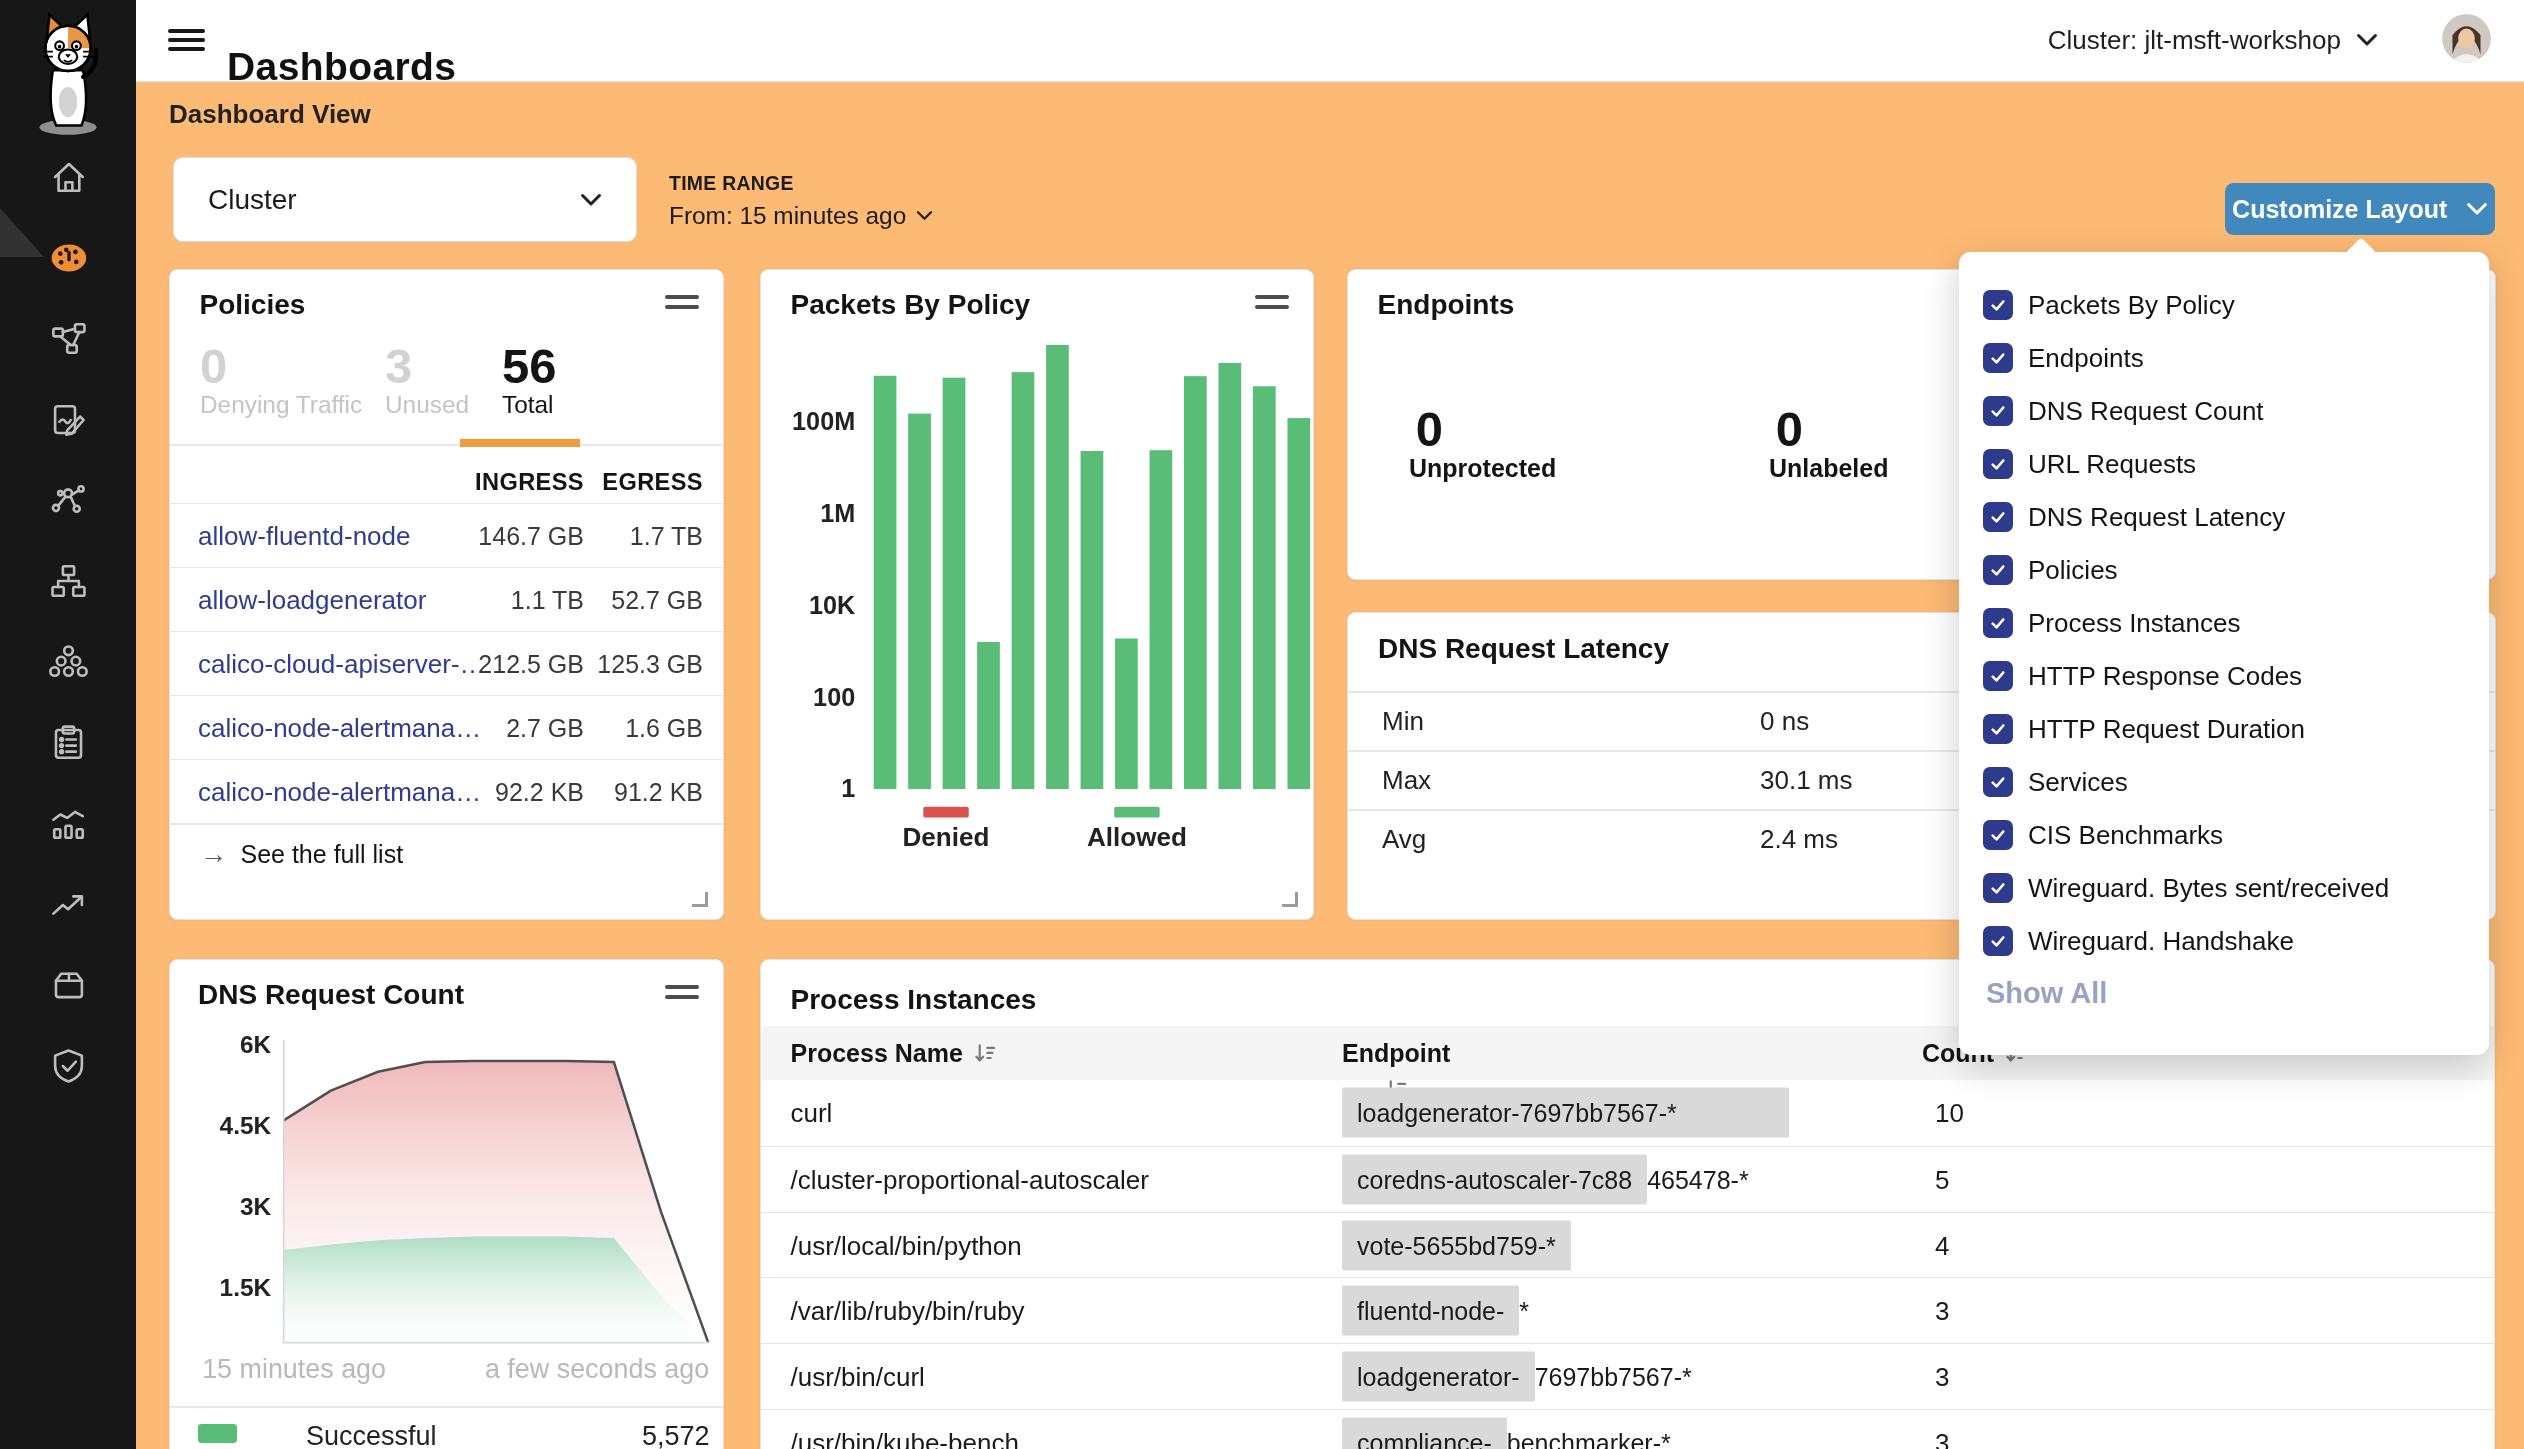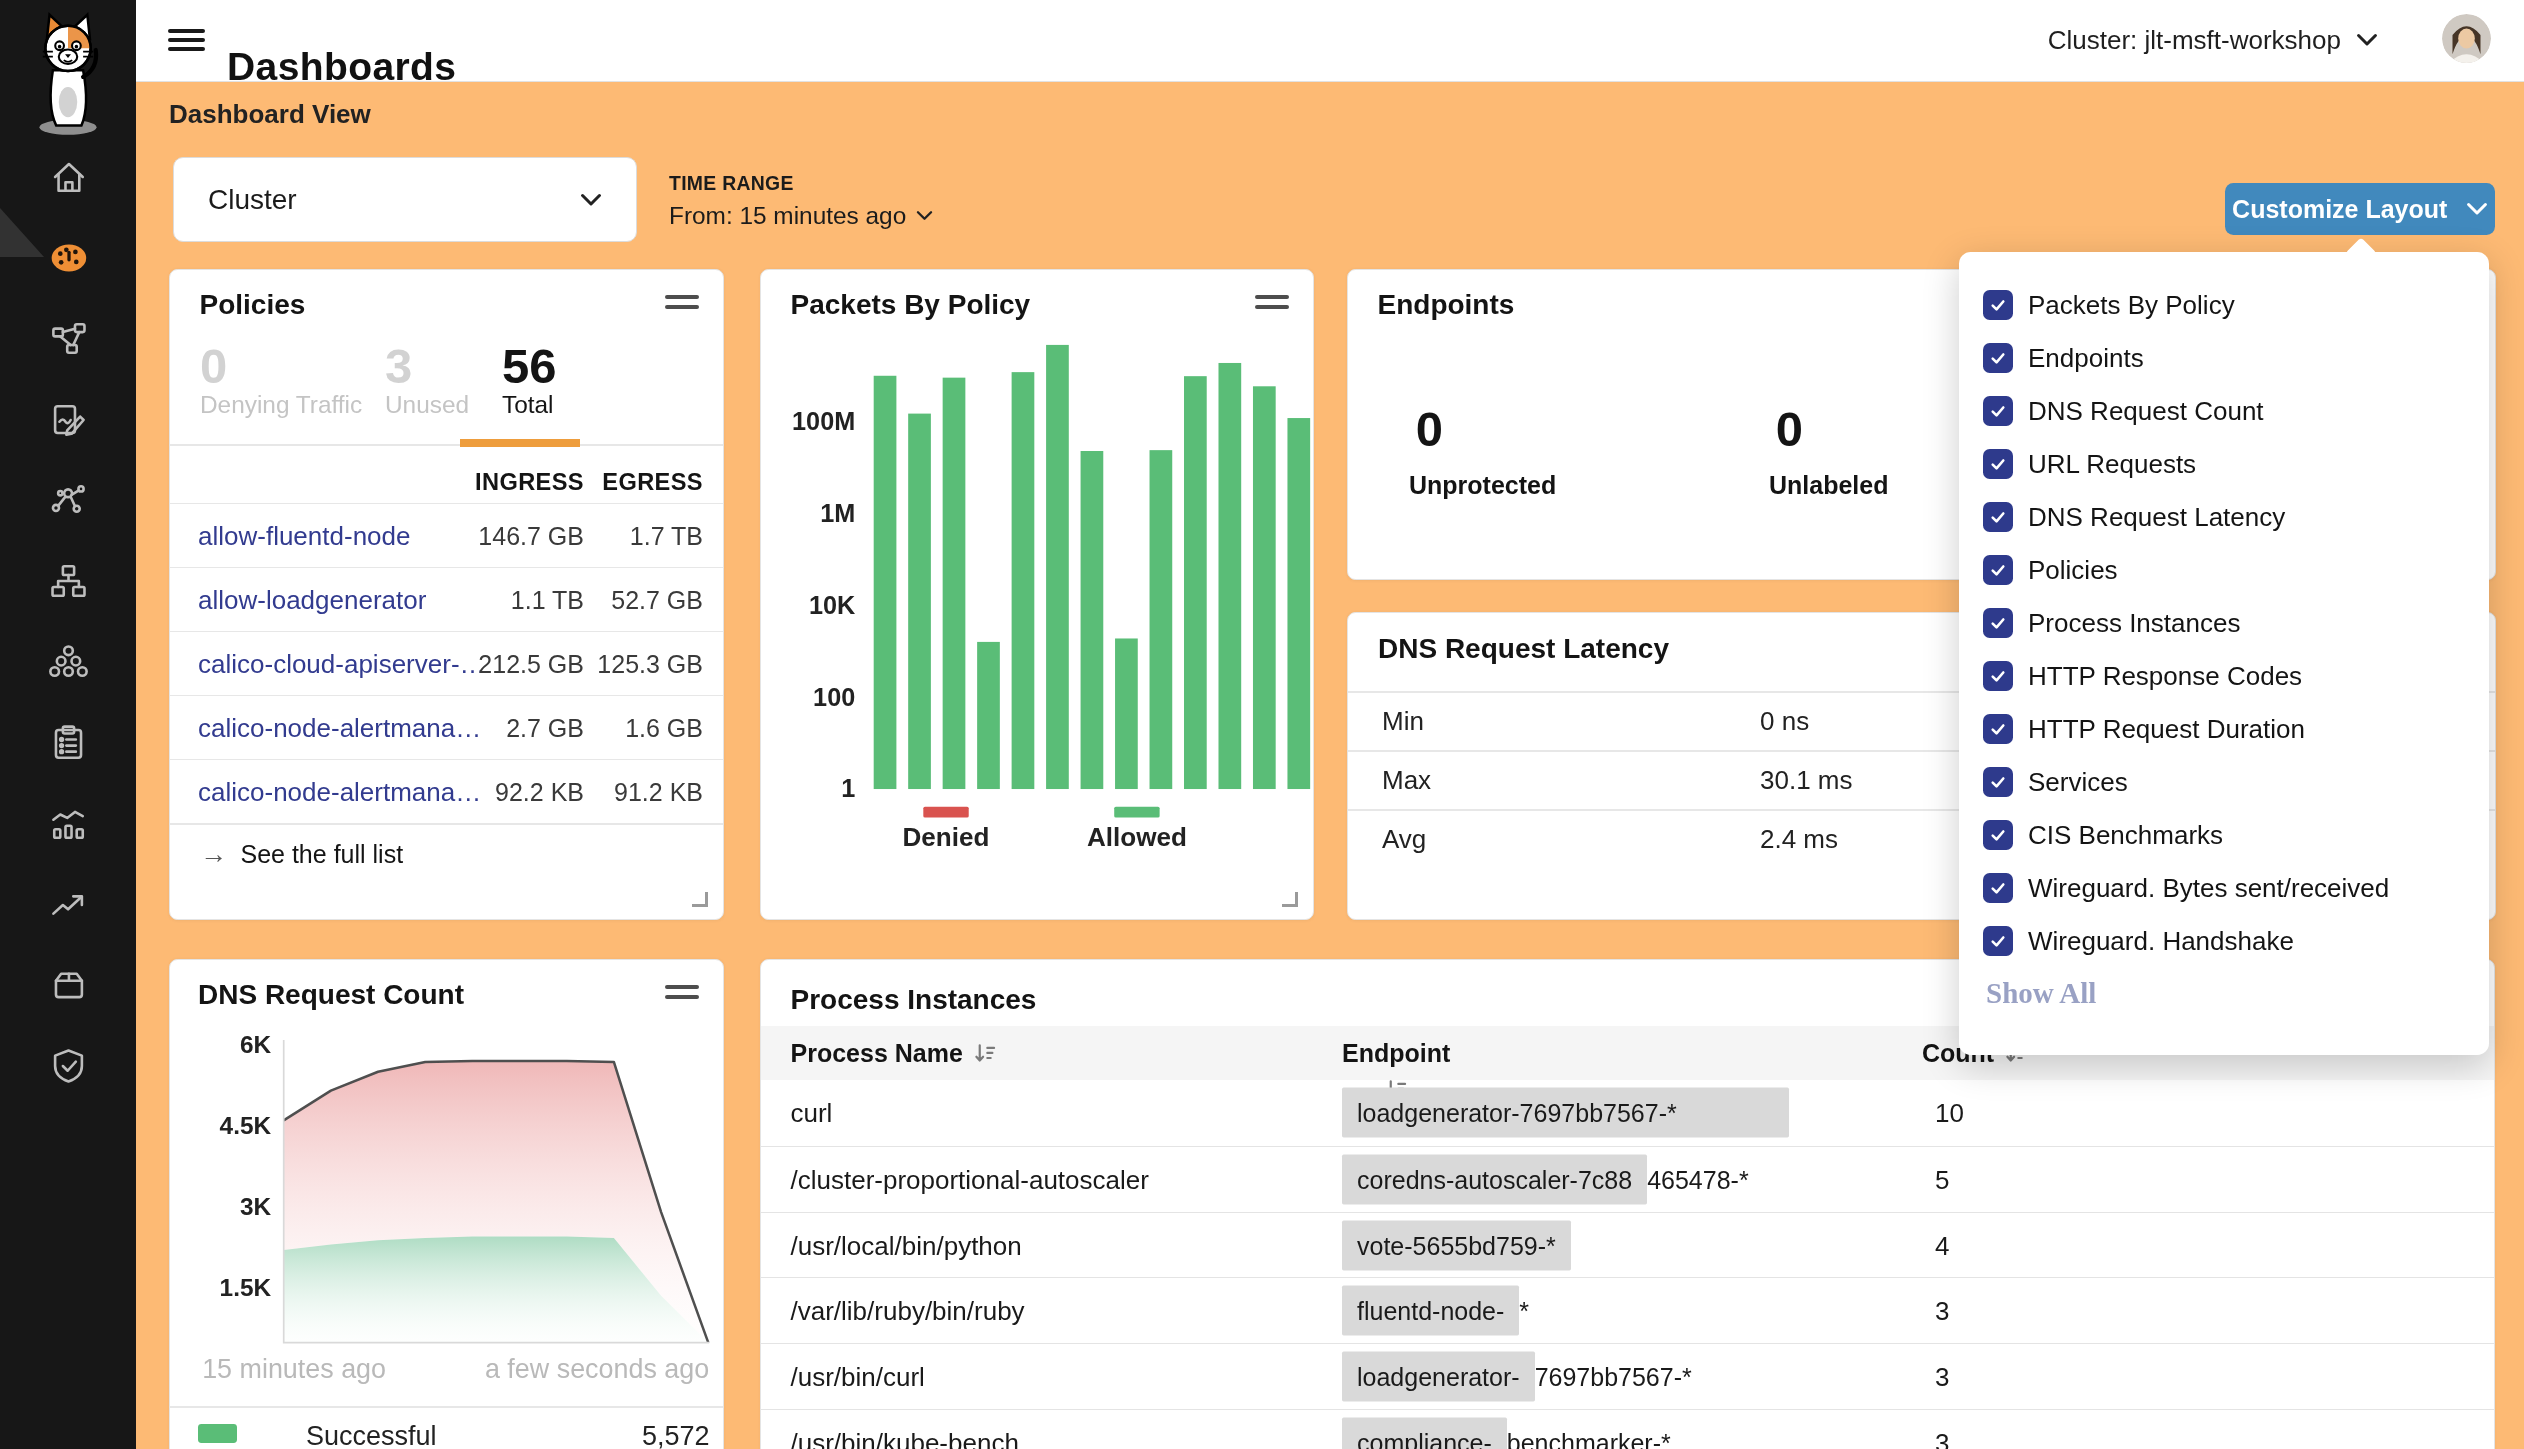--- a/index.html
+++ b/index.html
@@ -49,21 +49,21 @@
   .pol-row{position:absolute;left:0;width:100%;height:64px;}
   .pol-row a{position:absolute;left:28px;top:50%;transform:translateY(-50%);font-size:26px;color:#323b8f;text-decoration:none;cursor:pointer;}
   .pol-row .ing,.pol-row .eg{position:absolute;top:50%;transform:translateY(-50%);font-size:25px;color:#3a3a3a;}
   .pol-row .ing{right:139px;}
   .pol-row .eg{right:20px;}
   #policies-footer{position:absolute;left:30px;top:569px;font-size:25px;color:#141414;cursor:pointer;display:flex;gap:13.5px;align-items:center;}
   #policies-footer .arr{color:#555;font-size:27px;}
   
   .big-stat{position:absolute;top:135px;}
   .big-stat .num{font-size:49px;font-weight:800;color:#141414;line-height:1;padding-left:6.7px;}
-  .big-stat .lab{font-size:25px;font-weight:600;color:#141414;margin-top:17px;}
+  .big-stat .lab{font-size:25px;font-weight:600;color:#141414;}
   
   .lat-row{position:absolute;left:0;right:0;height:59px;}
   .lat-row .k{position:absolute;left:34px;top:50%;transform:translateY(-50%);font-size:26px;color:#222;}
   .lat-row .v{position:absolute;left:412px;top:50%;transform:translateY(-50%);font-size:26px;color:#222;}
   
   .chart-svg{position:absolute;left:0;top:0;pointer-events:none;}
   
   #dns-legend-sep{top:446px;}
   #dns-legend{position:absolute;left:0;top:454px;width:100%;height:50px;}
   #dns-legend .sw{position:absolute;left:28px;top:10px;width:39px;height:18.5px;border-radius:3.4px;background:#5abd77;}
@@ -81,21 +81,21 @@
   .proc-row.wide-chip .ep .hl{padding-right:112px;}
   .proc-row .cnt{position:absolute;left:1174px;top:50%;transform:translateY(-50%);font-size:26px;color:#1a1a1a;}
   
   #dropdown{position:absolute;left:1959px;top:252px;width:530px;height:803px;background:#fff;border-radius:11.8px;box-shadow:0 10px 37px rgba(0,0,0,.20);z-index:50;}
   #dropdown .caret{position:absolute;left:391px;top:-10px;width:22px;height:22px;background:#fff;transform:rotate(45deg);border-radius:3.4px;}
   .menu-item{position:absolute;left:0;width:100%;height:52px;display:flex;align-items:center;cursor:pointer;}
   .menu-item .cb{position:absolute;left:24.4px;width:29.5px;height:29.5px;background:#2e3a8c;border-radius:6.7px;display:flex;align-items:center;justify-content:center;}
   .menu-item .cb svg{width:20px;height:20px;}
   .menu-item .cb path{stroke:#fff;stroke-width:4.4;fill:none;stroke-linecap:round;stroke-linejoin:round;}
   .menu-item .ml{position:absolute;left:69px;font-size:26px;font-weight:500;color:#141414;}
-  #show-all{position:absolute;left:27px;top:725px;font-size:29px;font-weight:700;color:#99a1c4;cursor:pointer;background:none;border:none;font-family:Liberation Serif, serif;padding:0;text-align:center;}
+  #show-all{position:absolute;left:27px;top:725px;font-size:29px;font-weight:700;color:#99a1c4;cursor:pointer;background:none;border:none;font-family:Liberation Sans, sans-serif;padding:0;text-align:center;}
 </style>
 </head>
 <body>
 
 <div id="app">
 
   <aside id="sidebar">
     <div id="logo">
       <svg viewBox="0 0 116 156" width="98" height="131">
         <ellipse cx="58" cy="142" rx="34" ry="9" fill="#8f8f8f"></ellipse>

